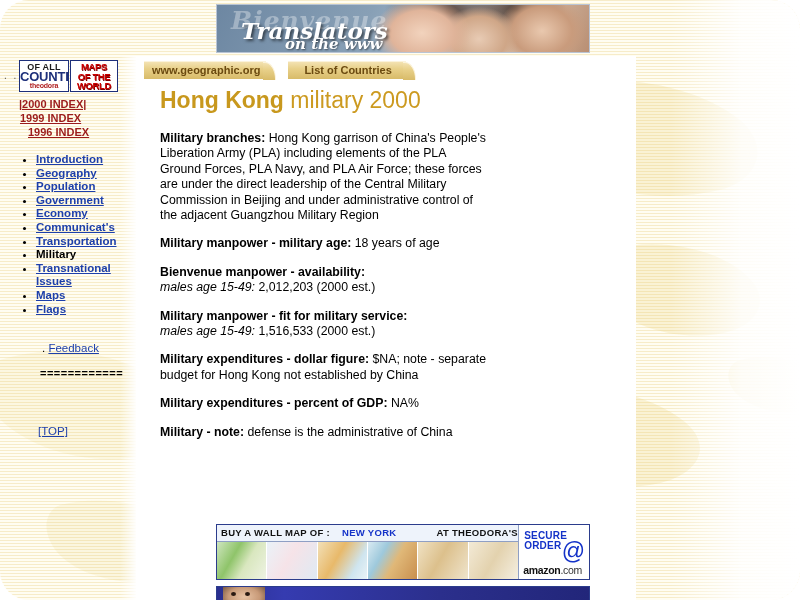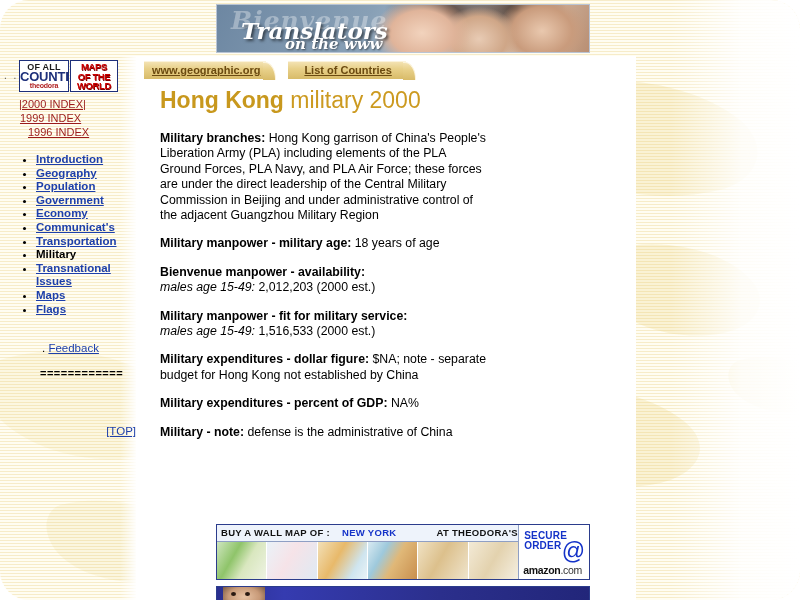--- a/index.html
+++ b/index.html
@@ -147,21 +147,20 @@
     height: 17px;
     display: flex;
     align-items: stretch;
   }
   .tab {
     height: 17px;
     line-height: 17px;
     font-size: 11px;
     font-weight: bold;
     color: #6b4a10;
-    text-decoration: underline;
     padding: 0 6px 0 8px;
     white-space: nowrap;
     cursor: pointer;
     background: linear-gradient(to bottom, #f3e2b2 0%, #e8d089 40%, #d8bb69 100%);
     border-top: 1px solid #fbf3dc;
     position: relative;
   }
   .tab::after {
     content: "";
     position: absolute;
@@ -255,21 +254,21 @@
     color: #cc0000;
     line-height: 9.6px;
     letter-spacing: -0.4px;
     text-shadow: 0.5px 0.5px 0 #7a0000;
   }
   #logo-right span:first-child { margin-top: 1px; }
 
   .index-link {
     display: block;
     font-size: 11px;
-    font-weight: normal;
+    font-weight: bold;
     color: #9b1b1b;
     text-decoration: underline;
     cursor: pointer;
     line-height: 14px;
     white-space: nowrap;
   }
   #idx0 { margin-left: 19px; margin-top: 3px; }
   #idx1 { margin-left: 20px; }
   #idx2 { margin-left: 28px; }
 
@@ -313,21 +312,20 @@
   #divider-row {
     margin: 13px 0 0 40px;
     font-size: 11px;
     font-weight: bold;
     color: #000;
     letter-spacing: 0.5px;
     white-space: nowrap;
   }
   #top-link-row {
     margin: 42px 0 0 38px;
-    text-align: right;
   }
   #top-link-row a {
     font-size: 11.5px;
     color: #1d3faa;
     text-decoration: underline;
     cursor: pointer;
   }
 
   
   #bottom-banner {

